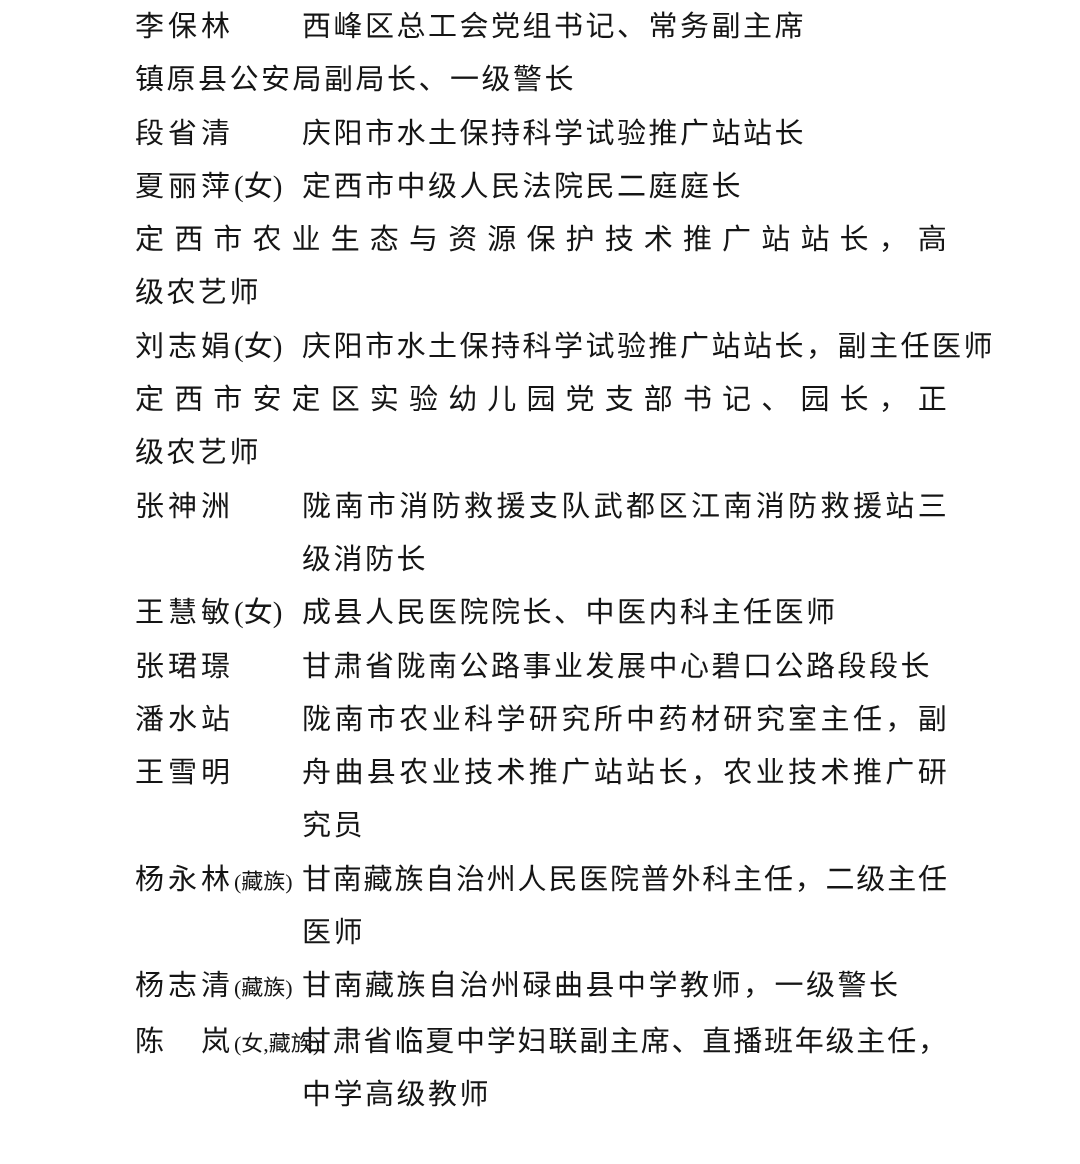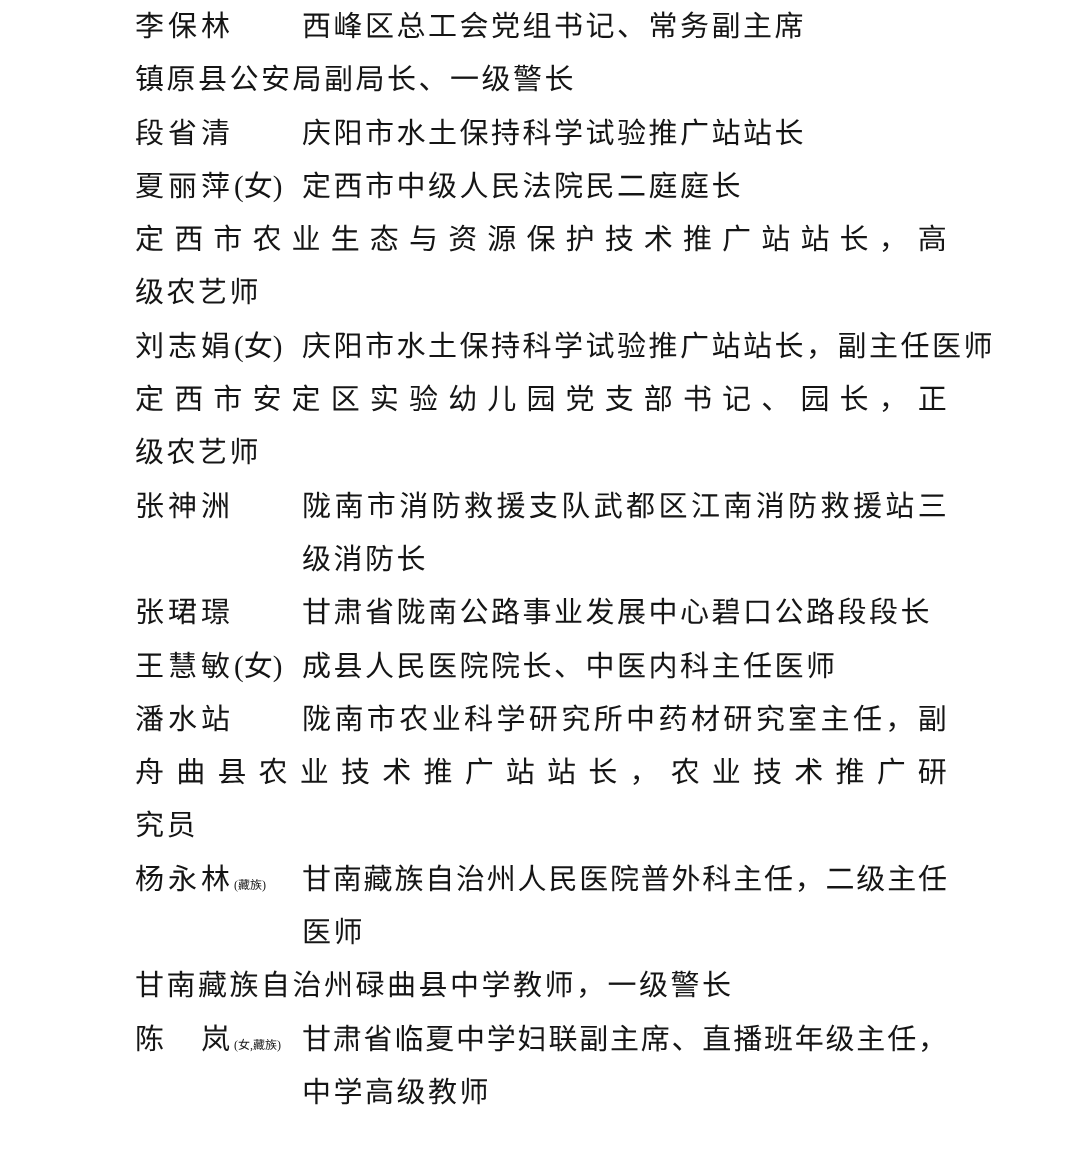--- a/index.html
+++ b/index.html
@@ -30,21 +30,21 @@
     letter-spacing: 4px;
     white-space: nowrap;
   }
   .name-text {
     letter-spacing: 4px;
   }
   .suffix {
     letter-spacing: 0;
   }
   .suffix.compact {
-    font-size: 12px;
+    font-size: 22px;
     letter-spacing: 0;
   }
   .title-cell {
     flex: 1 1 auto;
     min-width: 0;
   }
   .title-line {
     font-size: 29px;
     line-height: 53.3px;
     letter-spacing: 2.5px;
@@ -191,33 +191,33 @@
             <span>援</span>
             <span>站</span>
             <span>三</span>
           </div>
           <div class="title-line">级消防长</div>
         </div>
   </div>
 
   <div class="row">
     <div class="name-cell">
+      <span class="name-text">王慧敏</span><span class="suffix">(女)</span>
+    </div>
+    <div class="title-cell">
+          <div class="title-line">成县人民医院院长、中医内科主任医师</div>
+        </div>
+  </div>
+
+  <div class="row">
+    <div class="name-cell">
       <span class="name-text">张珺璟</span><span class="suffix"></span>
     </div>
     <div class="title-cell">
           <div class="title-line">甘肃省陇南公路事业发展中心碧口公路段段长</div>
-        </div>
-  </div>
-
-  <div class="row">
-    <div class="name-cell">
-      <span class="name-text">王慧敏</span><span class="suffix">(女)</span>
-    </div>
-    <div class="title-cell">
-          <div class="title-line">成县人民医院院长、中医内科主任医师</div>
         </div>
   </div>
 
   <div class="row">
     <div class="name-cell">
       <span class="name-text">潘水站</span><span class="suffix"></span>
     </div>
     <div class="title-cell">
           <div class="title-line justified">
             <span>陇</span>
@@ -238,20 +238,23 @@
             <span>室</span>
             <span>主</span>
             <span>任</span>
             <span>，</span>
             <span>副</span>
           </div>
         </div>
   </div>
 
   <div class="row">
+    <div class="name-cell">
+      <span class="name-text">王雪明</span><span class="suffix"></span>
+    </div>
     <div class="title-cell">
           <div class="title-line justified">
             <span>舟</span>
             <span>曲</span>
             <span>县</span>
             <span>农</span>
             <span>业</span>
             <span>技</span>
             <span>术</span>
             <span>推</span>
@@ -298,20 +301,23 @@
             <span>二</span>
             <span>级</span>
             <span>主</span>
             <span>任</span>
           </div>
           <div class="title-line">医师</div>
         </div>
   </div>
 
   <div class="row">
+    <div class="name-cell">
+      <span class="name-text">杨志清</span><span class="suffix compact">(藏族)</span>
+    </div>
     <div class="title-cell">
           <div class="title-line">甘南藏族自治州碌曲县中学教师，一级警长</div>
         </div>
   </div>
 
   <div class="row">
     <div class="name-cell">
       <span class="name-text">陈　岚</span><span class="suffix compact">(女,藏族)</span>
     </div>
     <div class="title-cell">

